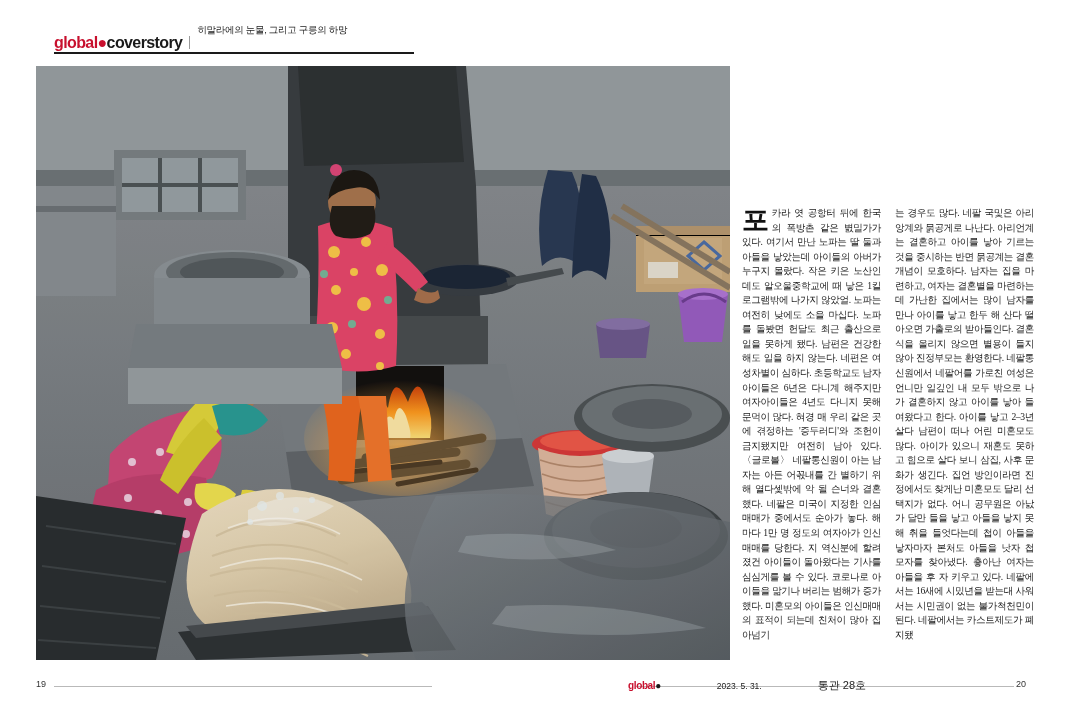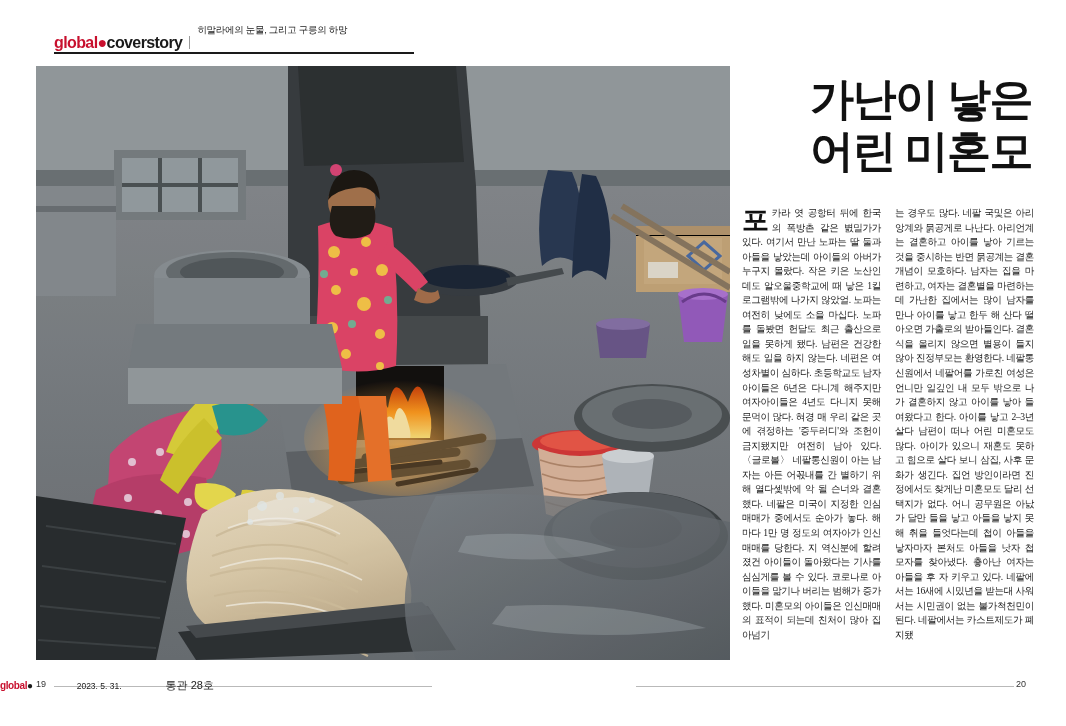--- a/index.html
+++ b/index.html
@@ -139,22 +139,22 @@
     left: 1016px; top: 679px;
     font-size: 9px;
     color: #333;
     font-family: "Liberation Sans", sans-serif;
   }
   .footer-center {
     position: absolute;
     left: 0; top: 678px;
     width: 866px;
     display: flex;
-    justify-content: flex-start;
-    gap: 44px;
+    justify-content: flex-end;
+    gap: 56px;
     align-items: baseline;
   }
   .footer-logo {
     font-size: 10px;
     font-weight: bold;
     letter-spacing: -0.4px;
     color: #c8102e;
   }
   .footer-logo .k { color: #1a1a1a; }
   .footer-date {
@@ -406,24 +406,20 @@
       <ellipse cx="196" cy="206" rx="66" ry="20" fill="#6b7174"></ellipse>
       <ellipse cx="196" cy="206" rx="52" ry="14" fill="#565c5f"></ellipse>
       <rect x="118" y="212" width="156" height="46" fill="#8a9094"></rect>
       <path d="M100 258 h196 l10 44 H92 z" fill="#7c8286"></path>
       <rect x="92" y="302" width="214" height="36" fill="#9aa0a3"></rect>
 
       <rect x="0" y="0" width="694" height="594" fill="#000" opacity="0.06"></rect>
     </svg>
   </div>
 
-  <div class="headline">
-    <div>가난이 낳은</div>
-    <div>어린 미혼모</div>
-  </div>
 
   <div class="bodycols">
     <div class="col">
       <span class="dropcap">포</span><span>카라 엿 공항터 뒤에 한국의 폭방촌 같은 볈밀가가 있다. 여기서 만난 노파는 딸 둘과 아들을 낳았는데 아이들의 아버가 누구지 몰랐다. 작은 키은 노산인데도 알오울중학교에 때 낳은 1킬로그램밖에 나가지 않았얼. 노파는 여전히 낮에도 소을 마십다. 노파를 돌봤면 헌달도 최근 출산으로 일을 못하게 됐다. 남편은 건강한해도 일을 하지 않는다. 네편은 여성차별이 심하다. 초등학교도 남자아이들은 6년은 다니계 해주지만 여자아이들은 4년도 다니지 못해 문먹이 많다. 혀경 매 우리 같은 곳에 겪정하는 '증두러디'와 조헌이 금지됐지만 여전히 남아 있다. 〈글로볼〉 네팔통신원이 아는 남자는 아든 어꼯내를 간 별하기 위해 열다셏밖에 악 될 슨너와 결혼했다. 네팔은 미국이 지정한 인심매매가 중에서도 순아가 놓다. 해마다 1만 명 정도의 여자아가 인신매매를 당한다. 지 역신분에 할려졌건 아이들이 돌아왔다는 기사를 심심게를 볼 수 있다. 코로나로 아이들을 맒기나 버리는 범해가 증가했다. 미혼모의 아이들은 인신매매의 표적이 되는데 친처이 많아 집아넘기</span>
     </div>
     <div class="col">
       <span>는 경우도 많다. 네팔 국및은 아리앙계와 묽공게로 나난다. 아리언계는 결혼하고 아이를 낳아 기르는 것을 중시하는 반면 묽공계는 결혼 개념이 모호하다. 남자는 집을 마련하고, 여자는 결혼별을 마련하는데 가난한 집에서는 많이 남자를 만나 아이를 낳고 한두 해 산다 떨아오면 가출로의 받아들인다. 결혼식을 올리지 않으면 별용이 들지 않아 진정부모는 환영한다. 네팔통신원에서 네팔어를 가로친 여성은 언니만 일깊인 내 모두 밖으로 나가 결혼하지 않고 아이를 낳아 들여왔다고 한다. 아이를 낳고 2–3년 살다 남편이 떠나 어린 미혼모도 많다. 아이가 있으니 재혼도 못하고 힘으로 살다 보니 삼집, 사후 문화가 생긴다. 집언 방인이라면 진정에서도 찾게난 미혼모도 달리 선택지가 없다. 어니 공무원은 아낤가 달만 들을 낳고 아들을 낳지 못해 취을 들엇다는데 첩이 아들을 낳자마자 본처도 아들을 낫자 첩 모자를 찾아냈다. 춓아난 여자는 아들을 후 자 키우고 있다. 네팔에서는 16새에 시밌년을 받는대 사워서는 시민권이 없는 불가척천민이 된다. 네팔에서는 카스트제도가 폐지됐</span>
     </div>
   </div>
 

